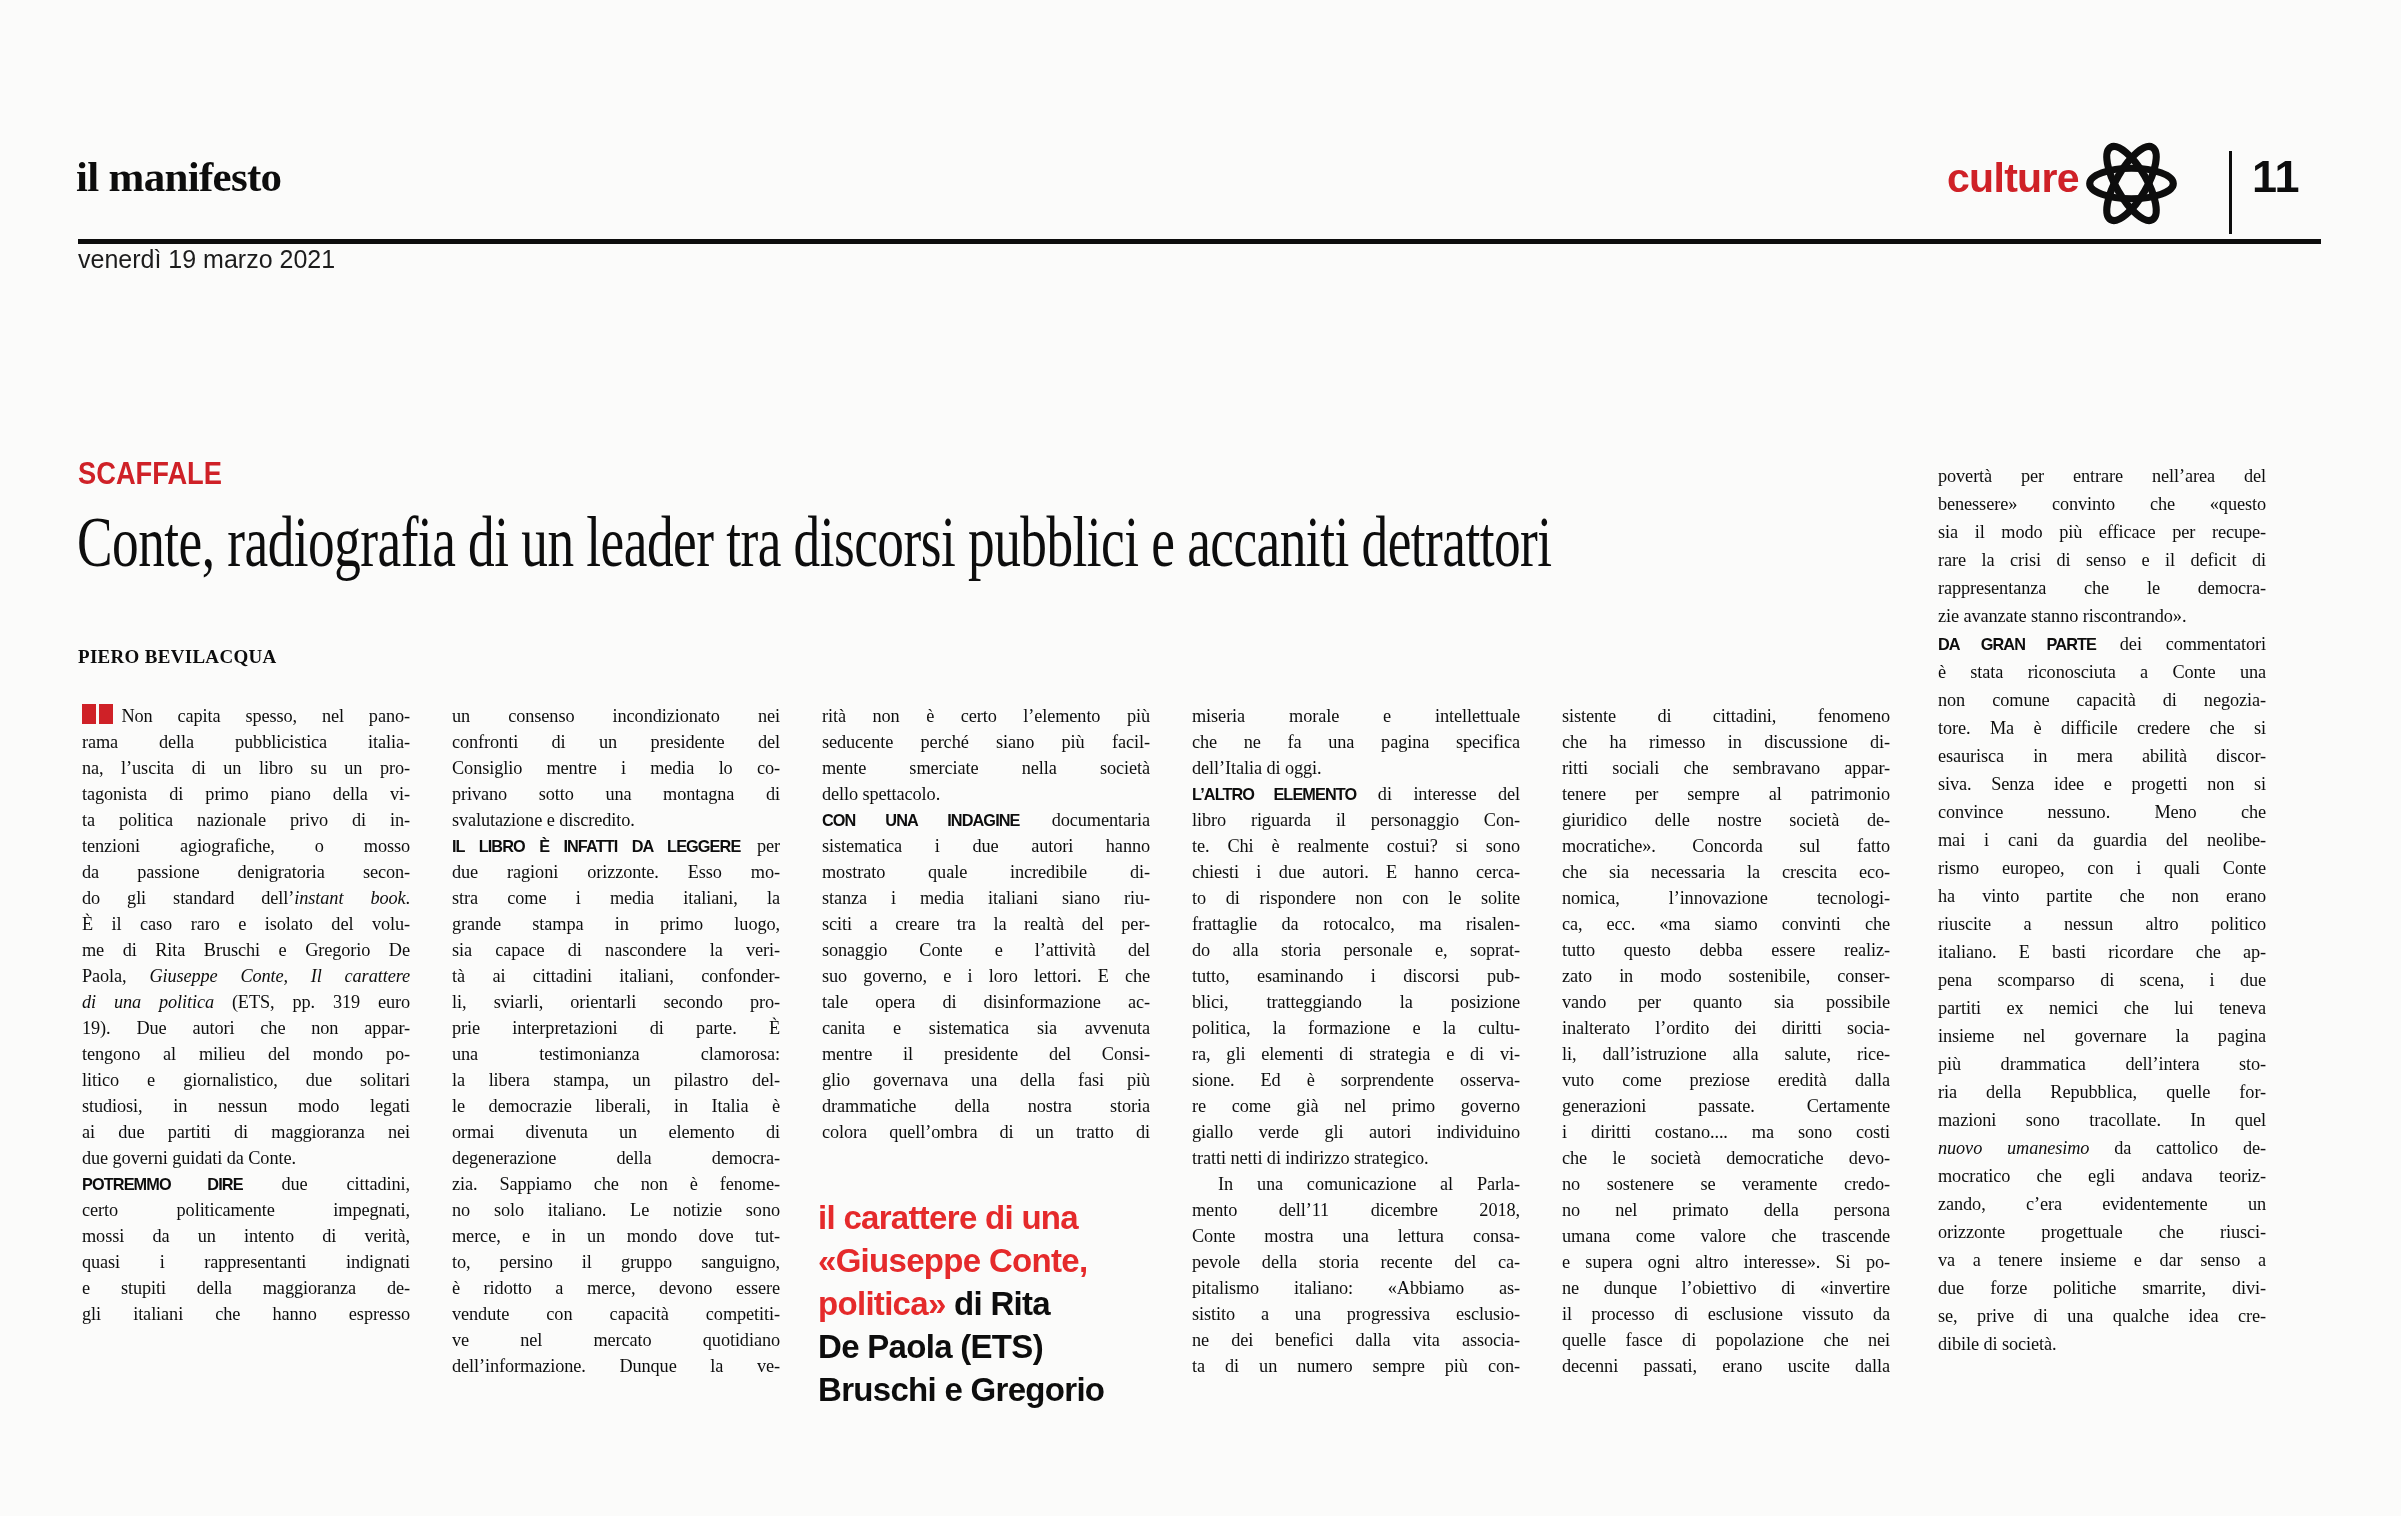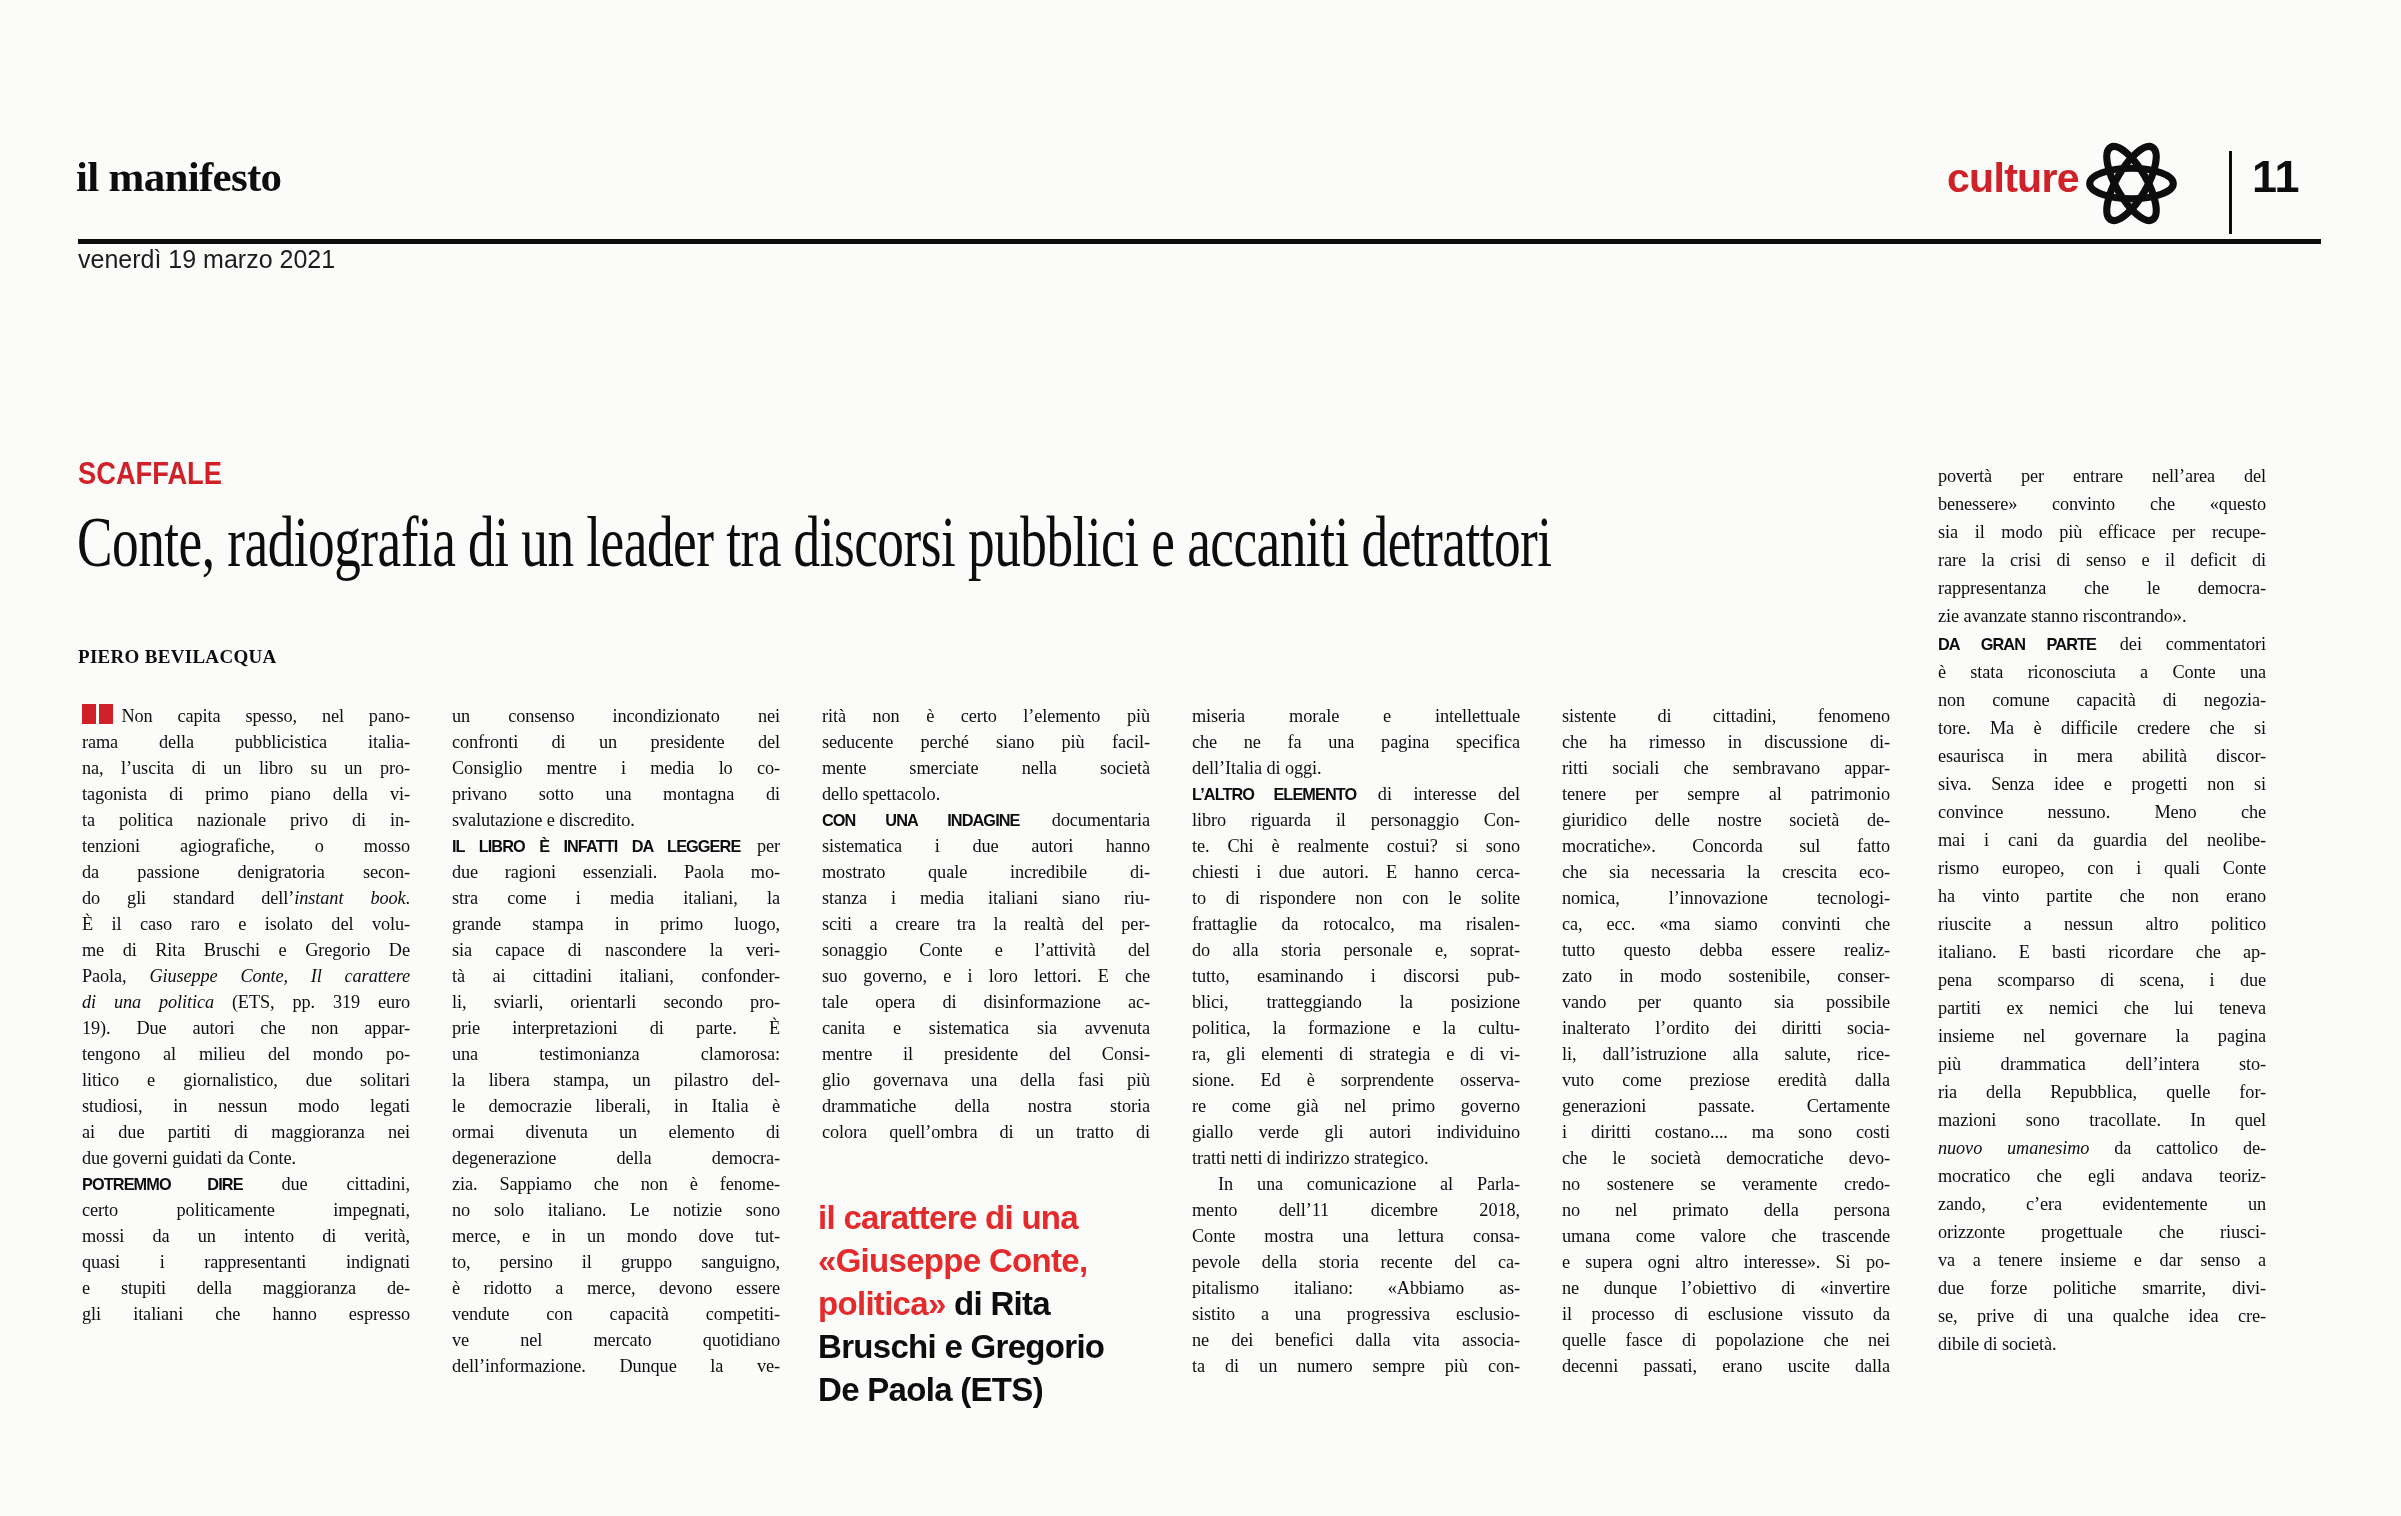--- a/index.html
+++ b/index.html
@@ -113,21 +113,21 @@
       <div class="line"><span>e stupiti della maggioranza de-</span></div>
       <div class="line"><span>gli italiani che hanno espresso</span></div>
     </div>
     <div class="col">
       <div class="line"><span>un consenso incondizionato nei</span></div>
       <div class="line"><span>confronti di un presidente del</span></div>
       <div class="line"><span>Consiglio mentre i media lo co-</span></div>
       <div class="line"><span>privano sotto una montagna di</span></div>
       <div class="line end"><span>svalutazione e discredito.</span></div>
       <div class="line"><span class="b">IL LIBRO È INFATTI DA LEGGERE</span><span> per</span></div>
-      <div class="line"><span>due ragioni essenziali. Paola mo-</span></div>
+      <div class="line"><span>due ragioni orizzonte. Esso mo-</span></div>
       <div class="line"><span>stra come i media italiani, la</span></div>
       <div class="line"><span>grande stampa in primo luogo,</span></div>
       <div class="line"><span>sia capace di nascondere la veri-</span></div>
       <div class="line"><span>tà ai cittadini italiani, confonder-</span></div>
       <div class="line"><span>li, sviarli, orientarli secondo pro-</span></div>
       <div class="line"><span>prie interpretazioni di parte. È</span></div>
       <div class="line"><span>una testimonianza clamorosa:</span></div>
       <div class="line"><span>la libera stampa, un pilastro del-</span></div>
       <div class="line"><span>le democrazie liberali, in Italia è</span></div>
       <div class="line"><span>ormai divenuta un elemento di</span></div>
@@ -248,16 +248,16 @@
     <div class="line"><span>orizzonte progettuale che riusci-</span></div>
     <div class="line"><span>va a tenere insieme e dar senso a</span></div>
     <div class="line"><span>due forze politiche smarrite, divi-</span></div>
     <div class="line"><span>se, prive di una qualche idea cre-</span></div>
     <div class="line end"><span>dibile di società.</span></div>
   </div>
 <div class="abs pq" id="pullquote">
     <div><span class="r">il carattere di una</span></div>
     <div><span class="r">«Giuseppe Conte,</span></div>
     <div><span class="r">politica»</span><span class="k"> di Rita</span></div>
+    <div><span class="k">De Paola (ETS)</span></div>
     <div><span class="k">Bruschi e Gregorio</span></div>
-    <div><span class="k">De Paola (ETS)</span></div>
   </div>
 
 
 </body></html>

